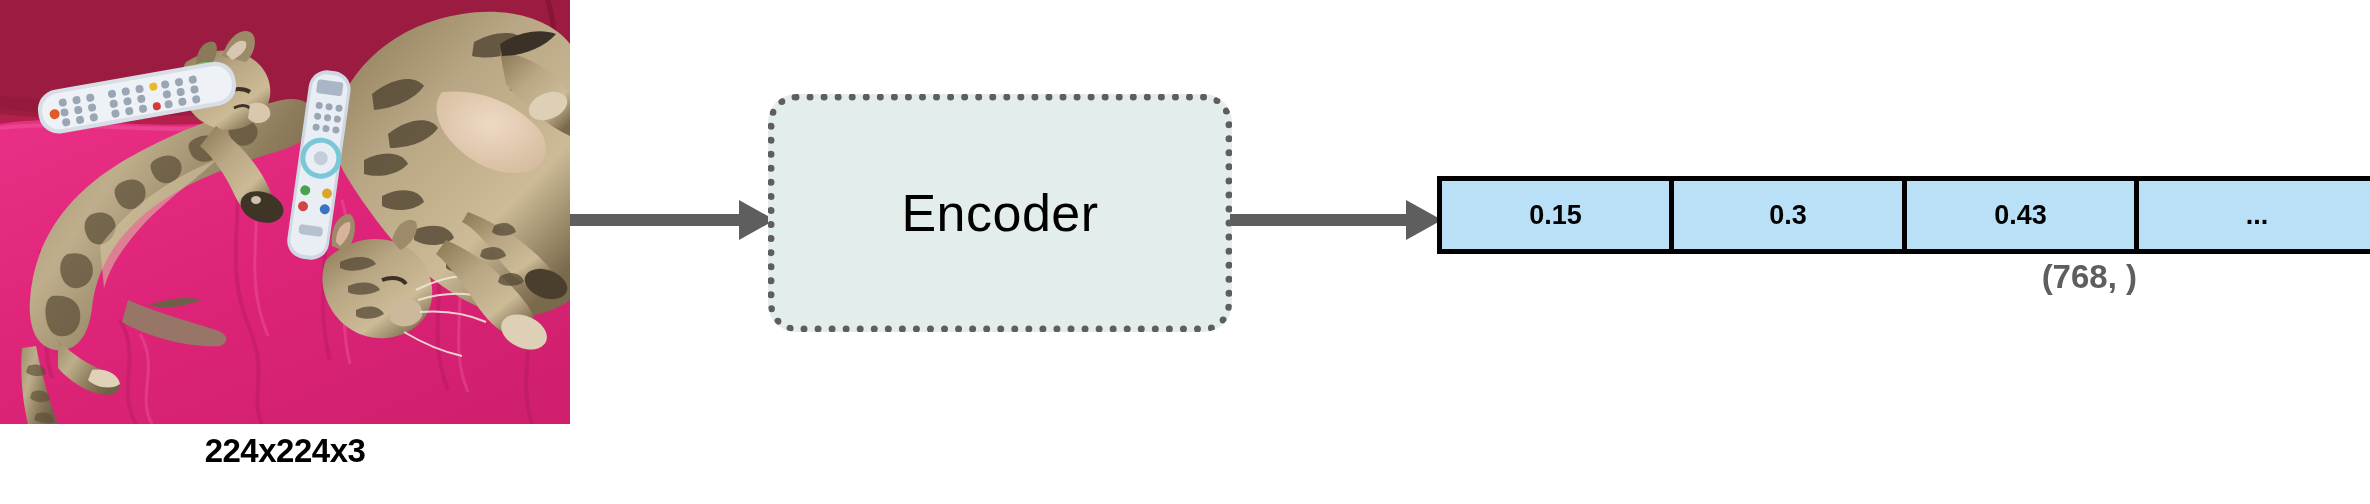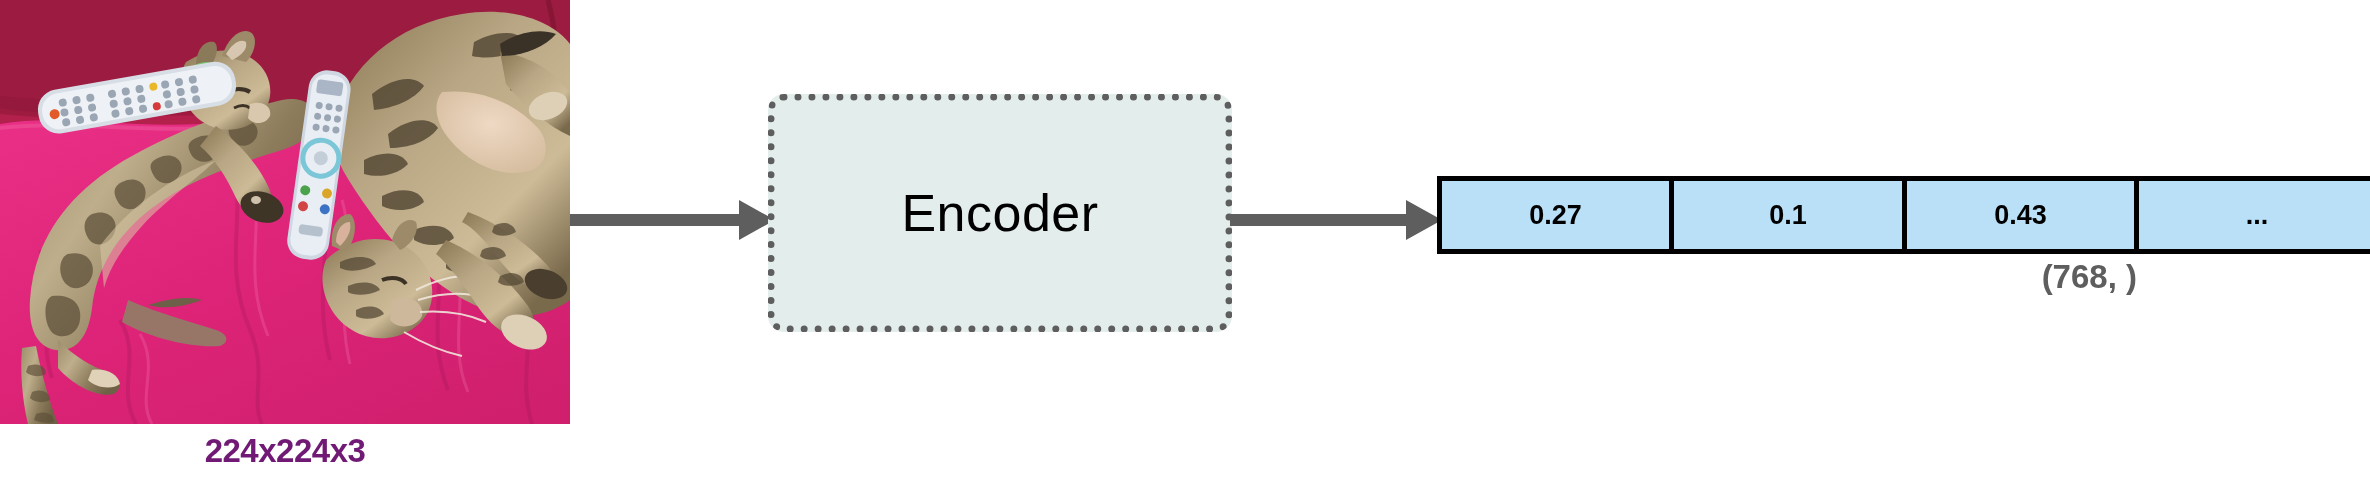--- a/index.html
+++ b/index.html
@@ -39,21 +39,21 @@
   .photo-svg { display: block; }
 
   .photo-caption {
     position: absolute;
     left: 0;
     top: 432px;
     width: 570px;
     text-align: center;
     font-size: 33px;
     font-weight: bold;
-    color: #701a75;
+    color: #000000;
     letter-spacing: -0.5px;
     font-family: "Liberation Sans", sans-serif;
   }
 
   
   .arrow {
     position: absolute;
     height: 40px;
   }
   .arrow .shaft {
@@ -82,21 +82,21 @@
   
   .encoder-box {
     position: absolute;
     left: 768px;
     top: 94px;
     width: 464px;
     height: 238px;
     box-sizing: border-box;
     background: #e3eeec;
     border: 7px dotted #5e5e5e;
-    border-radius: 16px;
+    border-radius: 28px;
     display: flex;
     align-items: center;
     justify-content: center;
   }
   .encoder-label {
     font-size: 52px;
     color: #000000;
     font-family: "Liberation Sans", sans-serif;
     letter-spacing: 0.5px;
   }
@@ -399,21 +399,21 @@
     <span class="encoder-label">Encoder</span>
   </div>
 
   <div class="arrow" id="arrow-out">
     <div class="shaft"></div>
     <div class="head"></div>
   </div>
 
   <div class="vector-block">
     <div class="vector-row">
-      <div class="vector-cell c0">0.27</div>
-      <div class="vector-cell c1">0.1</div>
+      <div class="vector-cell c0">0.15</div>
+      <div class="vector-cell c1">0.3</div>
       <div class="vector-cell c2">0.43</div>
       <div class="vector-cell c3">...</div>
     </div>
     <div class="vector-caption">(768, )</div>
   </div>
 
 </div>
 
 </body></html>

